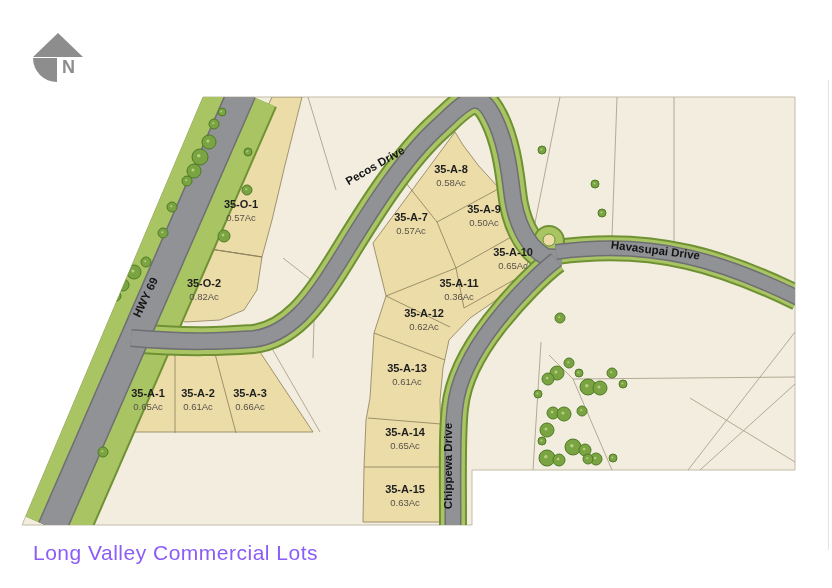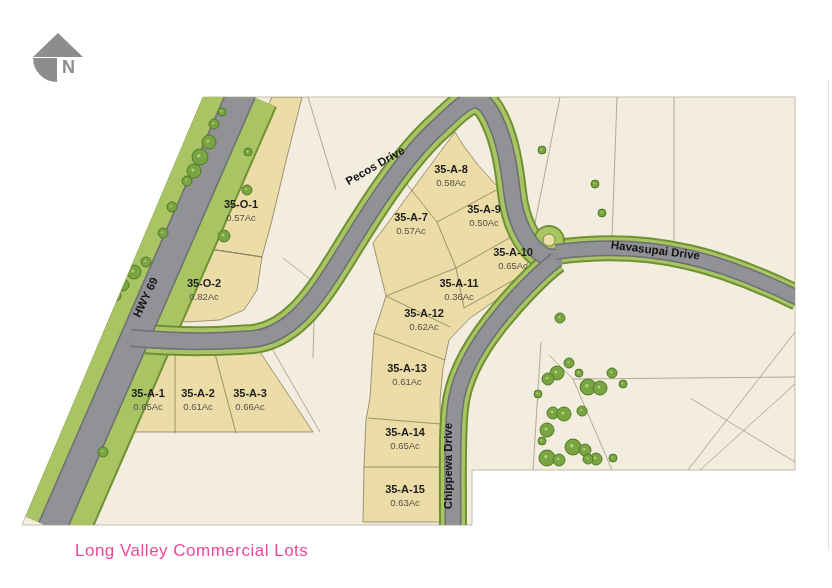--- a/index.html
+++ b/index.html
@@ -1,19 +1,19 @@
 <!DOCTYPE html>
 <html><head>
 <meta charset="utf-8">
 <style>
   html,body{margin:0;padding:0;background:#fff;}
   .stage{position:relative;width:832px;height:588px;background:#fff;overflow:hidden;
          font-family:"Liberation Sans", sans-serif;}
-  .page-title{position:absolute;left:33px;top:541px;font-size:17px;color:#ec4899;
-              letter-spacing:0.5px;margin-left:42px;}
+  .page-title{position:absolute;left:33px;top:541px;font-size:21px;color:#8b5cf6;
+              letter-spacing:0.5px;}
   .page-edge{position:absolute;left:828px;top:80px;width:1px;height:470px;background:#e3e3e1;}
   svg text{font-family:"Liberation Sans", sans-serif;}
   .lot-id{font-size:11px;font-weight:bold;fill:#1e1e1e;}
   .lot-ac{font-size:9.5px;fill:#55524a;}
   .road-label{font-size:11.5px;font-weight:bold;fill:#141414;}
 </style>
 </head>
 <body>
 
 <div class="stage">

